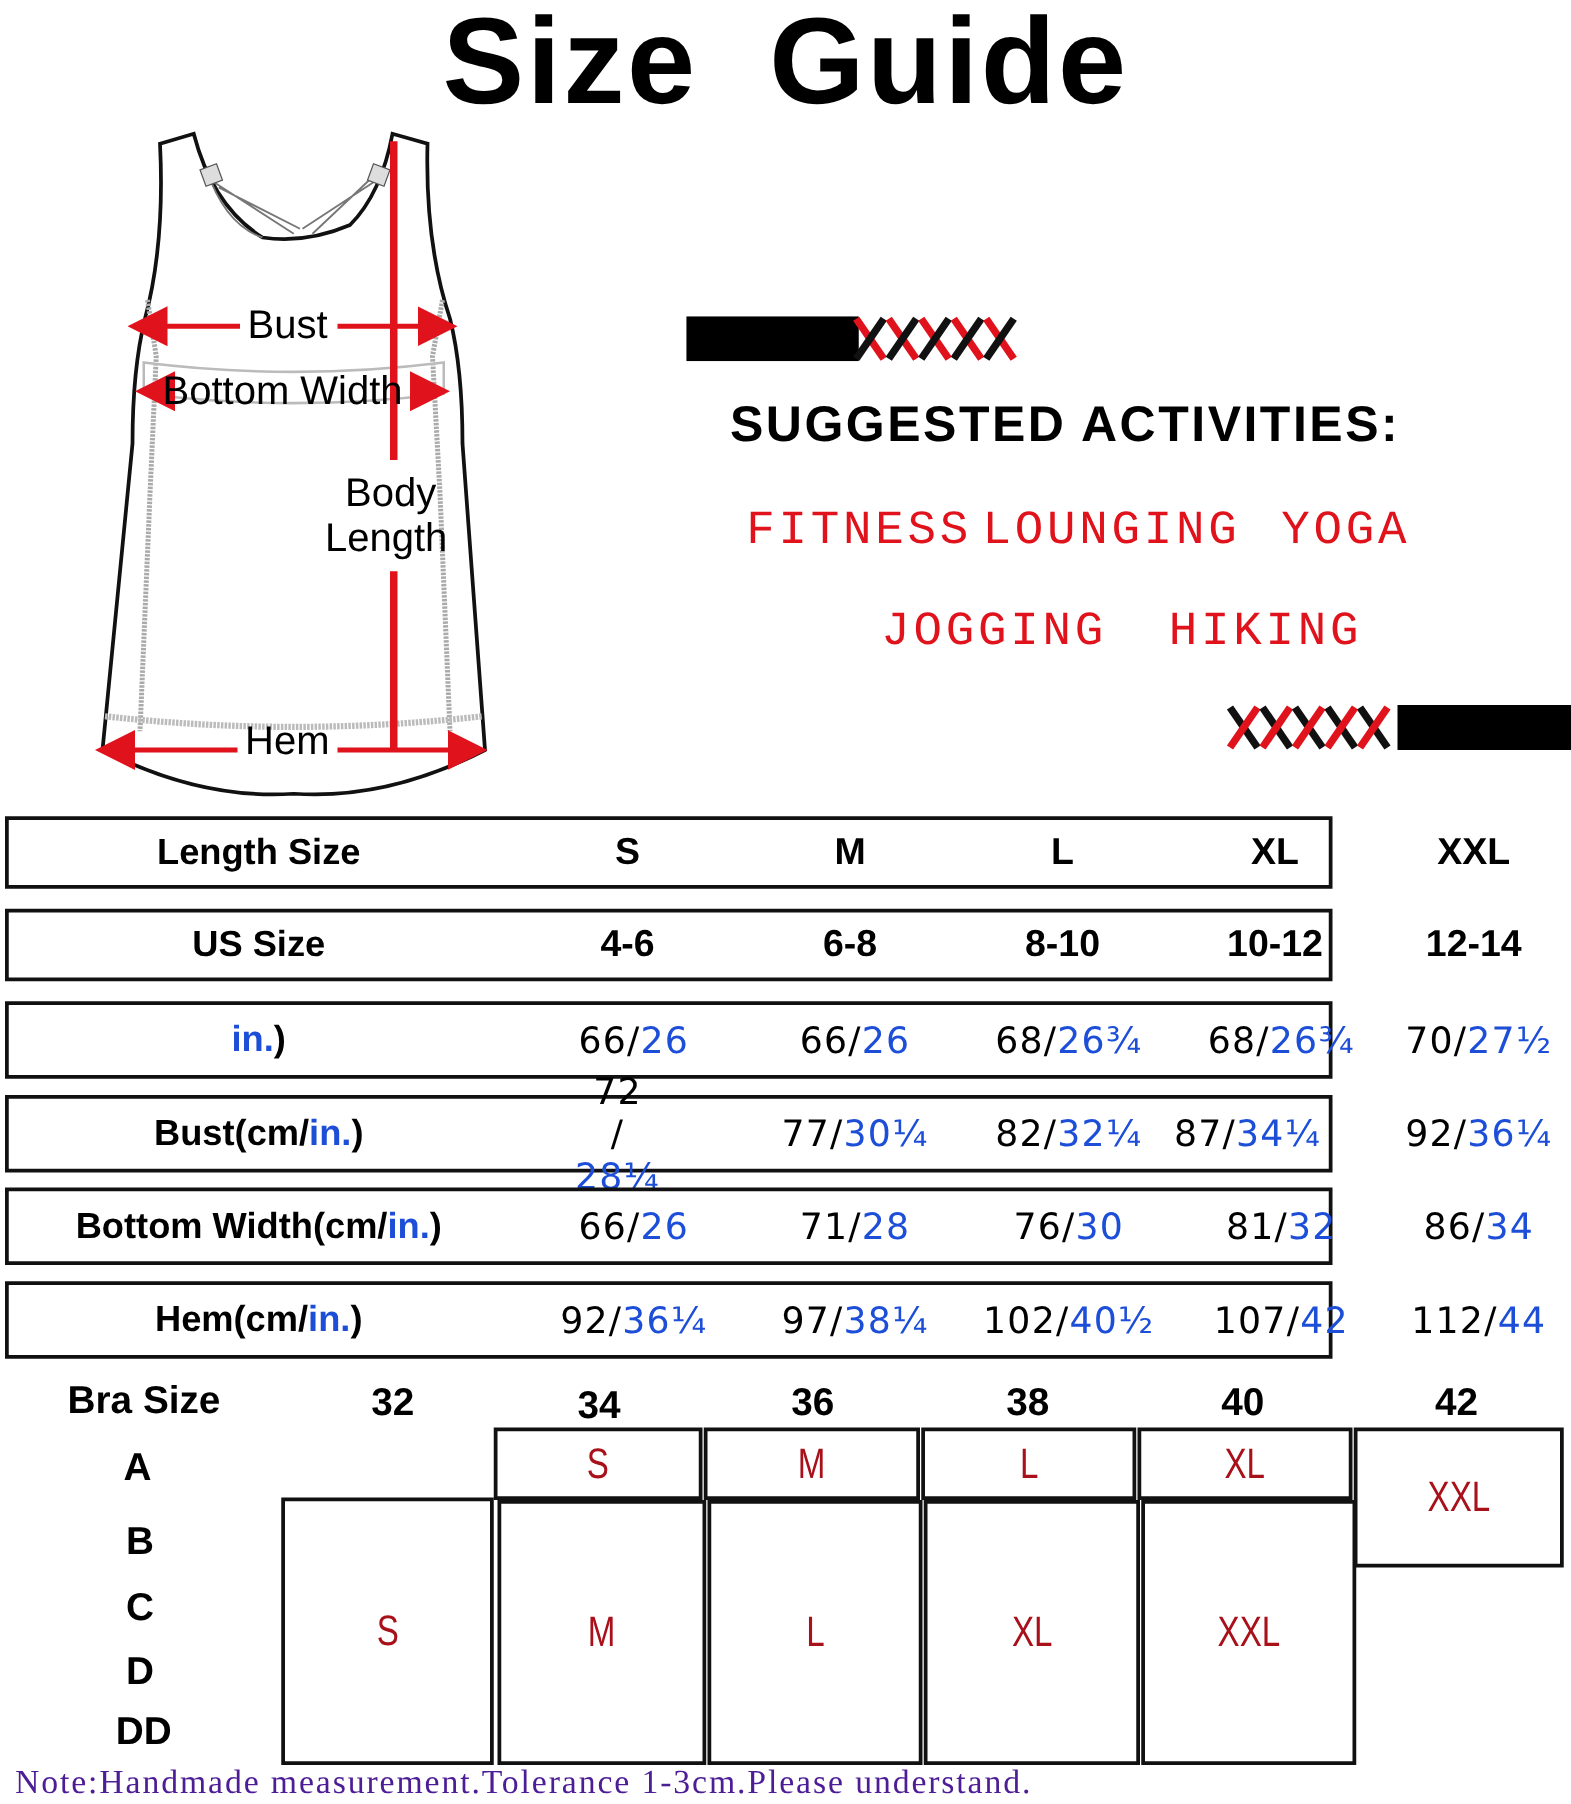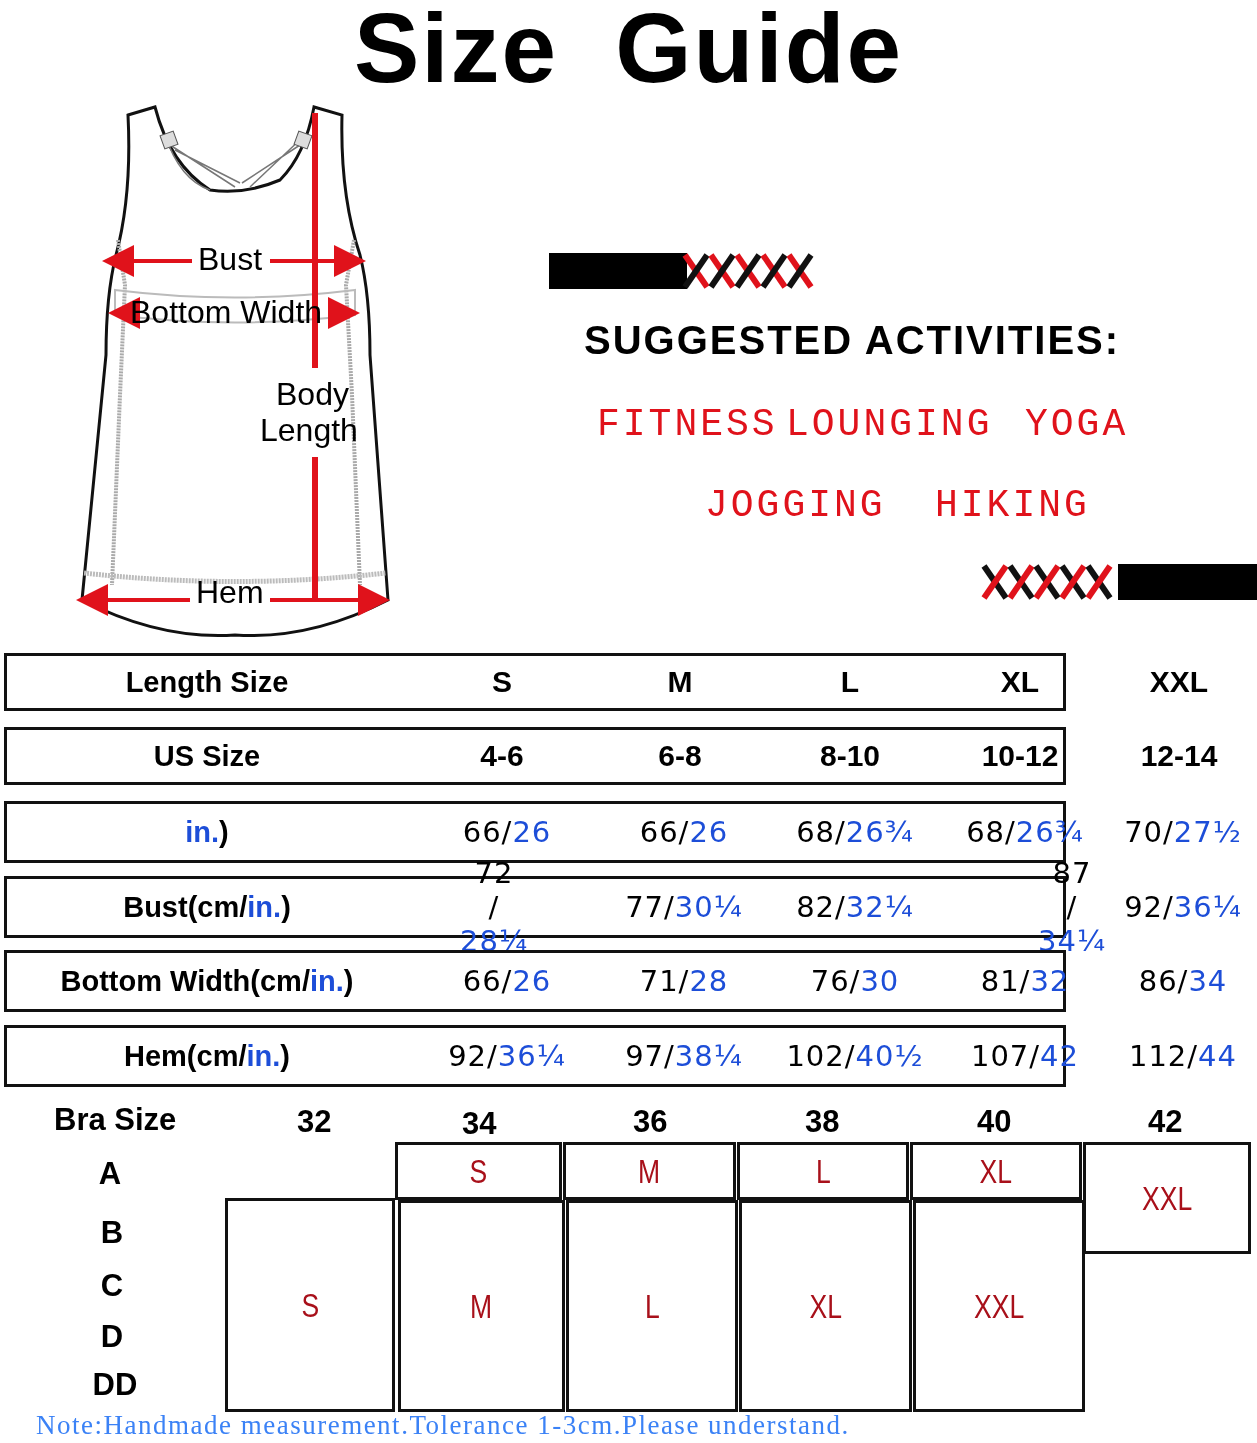--- a/index.html
+++ b/index.html
@@ -15,21 +15,21 @@
   .row { left: 4px; width: 1062px; height: 58px; border: 3px solid #111; box-sizing: border-box; }
   .row .label { position: absolute; left: 0; width: 400px; top: 0; height: 100%; display: flex; align-items: center; justify-content: center; font-weight: bold; font-size: 29px; }
   .row .cell { position: absolute; top: 0; height: 100%; width: 170px; display: flex; align-items: center; justify-content: center; font-size: 29px; }
   .row.hdr .cell { font-weight: bold; font-size: 30px; }
   .red { color: #1d4ed8; }
   .meas { font-family: "DejaVu Sans", sans-serif; font-size: 27px; letter-spacing: 1px; }
   .bra-head { font-weight: bold; font-size: 31px; }
   .cup { font-weight: bold; font-size: 31px; width: 40px; text-align: center; }
   .box { border: 3px solid #111; box-sizing: border-box; display: flex; align-items: center; justify-content: center; color: #a8101a; font-family: "Liberation Sans Narrow", "Liberation Sans", sans-serif; font-size: 34px; }
   .box span { transform: scaleX(0.78); display: inline-block; }
-  .note { left: 12px; top: 1410px; font-family: "Liberation Serif", serif; font-size: 27px; letter-spacing: 1.5px; color: #3b82f6; margin-left: 24px; }
+  .note { left: 12px; top: 1410px; font-family: "Liberation Serif", serif; font-size: 27px; letter-spacing: 1.5px; color: #4c1d95; }
 </style>
 </head>
 <body>
 
 <div class="abs title">Size Guide</div>
 
 <div class="abs garment">
   <svg width="330" height="545" viewBox="0 0 330 545">
     <defs>
       <marker id="ah" markerWidth="8" markerHeight="8" refX="6" refY="4" orient="auto">
@@ -141,21 +141,21 @@
 
 <div class="abs row" style="top:876px;height:62px;">
   <div class="label">
       <span>Bust(cm/</span>
       <span class="red">in.</span>
       <span>)</span>
     </div>
   <div class="cell meas" style="left:402px;flex-direction:column;"><span>72</span>/<span class="red">28¼</span></div>
   <div class="cell meas" style="left:592px;"><span>77</span>/<span class="red">30¼</span></div>
   <div class="cell meas" style="left:763px;"><span>82</span>/<span class="red">32¼</span></div>
-  <div class="cell meas" style="left:980px;flex-direction:column;"><span>87</span>/<span class="red">34¼</span></div>
+  <div class="cell meas" style="left:906px;"><span>87</span>/<span class="red">34¼</span></div>
   <div class="cell meas" style="left:1091px;"><span>92</span>/<span class="red">36¼</span></div>
 </div>
 
 <div class="abs row" style="top:950px;height:62px;">
   <div class="label">
       <span>Bottom Width(cm/</span>
       <span class="red">in.</span>
       <span>)</span>
     </div>
   <div class="cell meas" style="left:415px;"><span>66</span>/<span class="red">26</span></div>

